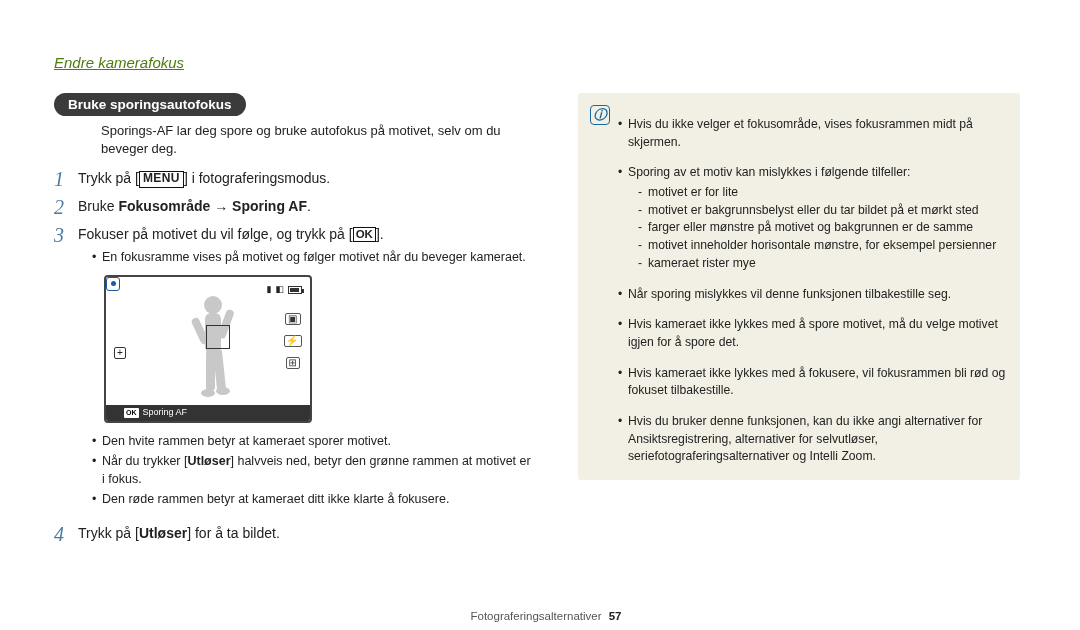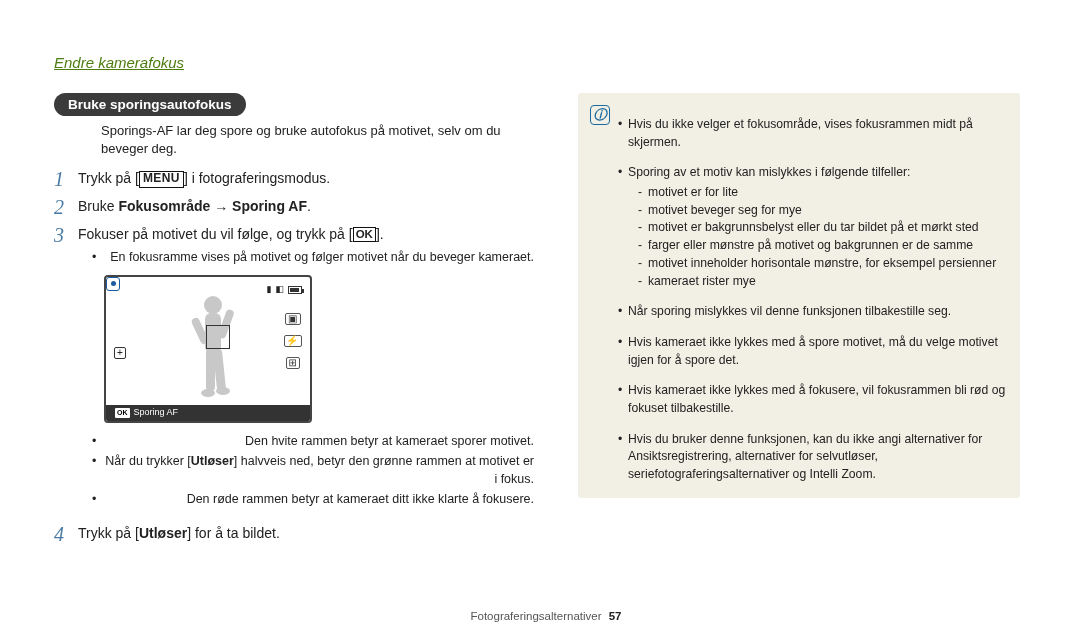--- a/index.html
+++ b/index.html
@@ -11,25 +11,25 @@
   .col-right { flex: 1; }
   .pill { display: inline-block; background: #3b3b3b; color: #fff; font-weight: 600; font-size: 13.5px; padding: 4px 14px; border-radius: 14px; margin-bottom: 6px; }
   .intro { font-size: 13px; line-height: 1.4; margin-bottom: 10px; margin-left: 47px; }
   .steps { list-style: none; }
   .step { display: flex; align-items: flex-start; margin-bottom: 6px; }
   .step-num { font-family: Georgia, serif; font-style: italic; font-size: 20px; color: #4a7aa3; width: 24px; flex-shrink: 0; line-height: 1.1; }
   .step-body { font-size: 14px; line-height: 1.5; }
   .step-body strong { font-weight: 700; }
   .menu-icon-box { border: 1.4px solid #111; padding: 0 3px 1px 3px; font-weight: 800; font-size: 12px; letter-spacing: 0.4px; display: inline-block; line-height: 1.15; vertical-align: 1px; }
   .ok-icon-box { border: 1.4px solid #111; padding: 0 2px 0 2px; font-weight: 800; font-size: 11.5px; display: inline-block; line-height: 1.1; vertical-align: 1px; }
-  .sub-bullets { list-style: none; margin: 4px 0 8px 14px; text-align: right; }
+  .sub-bullets { list-style: none; margin: 4px 0 8px 14px; }
   .sub-bullets li { font-size: 12.5px; line-height: 1.4; position: relative; padding-left: 10px; margin-bottom: 3px; }
   .sub-bullets li::before { content: "•"; position: absolute; left: 0; top: 0; }
   .camera-screen { width: 208px; height: 148px; border: 2px solid #444; border-radius: 4px; position: relative; margin: 6px 0 10px 26px; background: #fff; overflow: hidden; }
-  .cs-bottom-bar { position: absolute; left: 0; right: 0; bottom: 0; height: 16px; background: #333; display: flex; align-items: center; padding-left: 9px; }
+  .cs-bottom-bar { position: absolute; left: 0; right: 0; bottom: 0; height: 16px; background: #333; display: flex; align-items: center; padding-left: 18px; }
   .cs-ok { background: #fff; color: #000; font-size: 7px; font-weight: 700; padding: 0 2px; border-radius: 1px; margin-right: 4px; }
   .cs-mode { color: #fff; font-size: 9px; }
   .cs-top-left { top: 8px; left: 8px; width: 14px; height: 14px; border: 1.2px solid #1a5aa0; border-radius: 3px; display:flex; align-items:center; justify-content:center; }
   .cs-top-left::after{ content:""; width:5px; height:5px; background:#1a5aa0; border-radius:50%;}
   .cs-top-right-group { position: absolute; top: 6px; right: 8px; display:flex; align-items:center; gap:4px;}
   .cs-battery { width: 14px; height: 8px; border: 1px solid #333; position: relative;}
   .cs-battery::after{content:""; position:absolute; right:-3px; top:2px; width:2px; height:4px; background:#333;}
   .cs-battery .fill{position:absolute; left:1px; top:1px; bottom:1px; width:9px; background:#333;}
   .cs-right-group { position:absolute; right:8px; top:36px; display:flex; flex-direction:column; gap:10px; align-items:center;}
   .cs-right-group span{ font-size:10px; color:#333; border:1px solid #555; border-radius:2px; padding:0 2px; line-height:1;}
@@ -148,21 +148,20 @@
     <div class="col-right">
       <div class="tip-box">
         <div class="tip-icon">ⓘ</div>
         <div class="tip-content">
           <ul>
             <li>Hvis du ikke velger et fokusområde, vises fokusrammen midt på skjermen.</li>
             <li>
               <span>Sporing av et motiv kan mislykkes i følgende tilfeller:</span>
               <ul>
                 <li>motivet er for lite</li>
-                <li>motivet beveger seg for mye</li>
                 <li>motivet er bakgrunnsbelyst eller du tar bildet på et mørkt sted</li>
                 <li>farger eller mønstre på motivet og bakgrunnen er de samme</li>
                 <li>motivet inneholder horisontale mønstre, for eksempel persienner</li>
                 <li>kameraet rister mye</li>
               </ul>
             </li>
             <li>Når sporing mislykkes vil denne funksjonen tilbakestille seg.</li>
             <li>Hvis kameraet ikke lykkes med å spore motivet, må du velge motivet igjen for å spore det.</li>
             <li>Hvis kameraet ikke lykkes med å fokusere, vil fokusrammen bli rød og fokuset tilbakestille.</li>
             <li>Hvis du bruker denne funksjonen, kan du ikke angi alternativer for Ansiktsregistrering, alternativer for selvutløser, seriefotograferingsalternativer og Intelli Zoom.</li>

